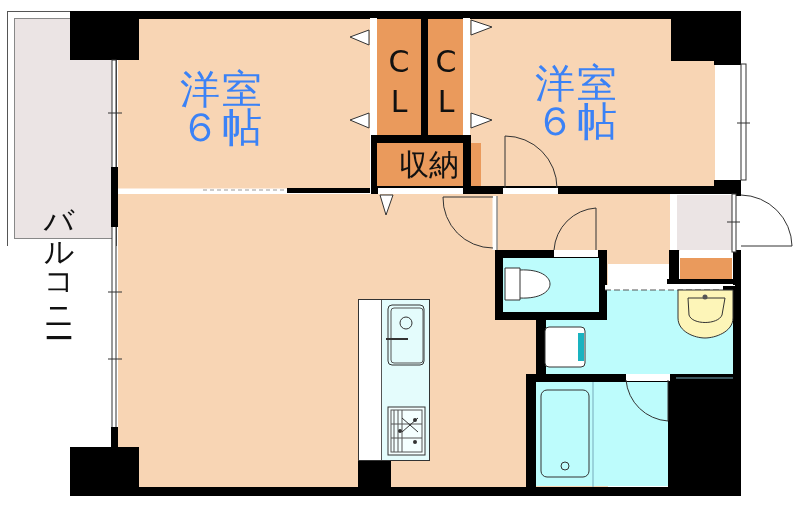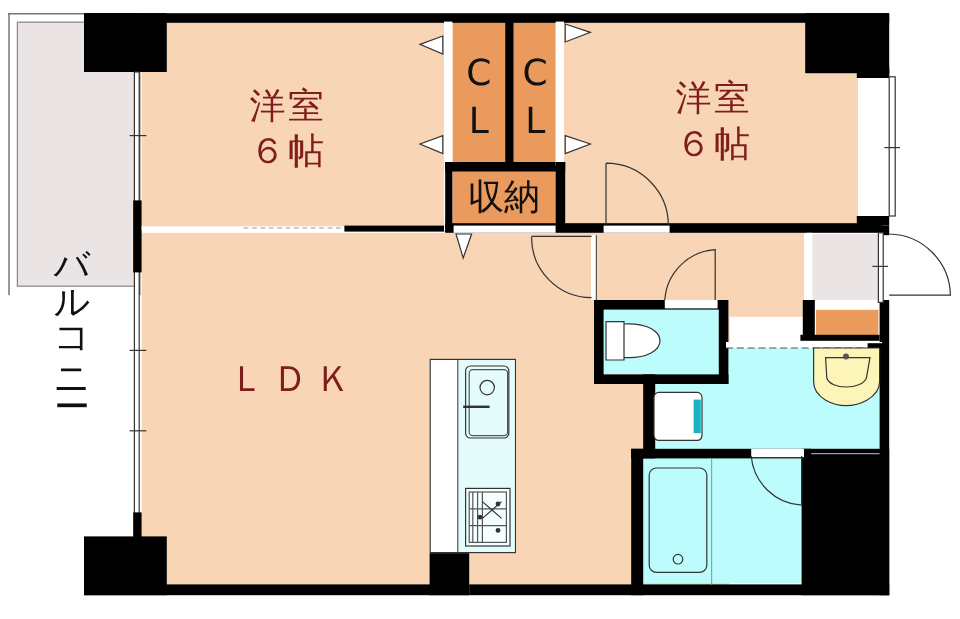--- a/index.html
+++ b/index.html
@@ -2,21 +2,21 @@
 <html><head>
 <meta charset="utf-8">
 <style>
   html,body{margin:0;padding:0;background:#fff;}
   body{width:800px;height:516px;position:relative;overflow:hidden;font-family:"DejaVu Sans",sans-serif;}
   .abs{position:absolute;box-sizing:border-box;}
   .room{background:#f8d5b4;}
   .closet{background:#ea9a5c;}
   .wet{background:#bdfcfc;}
   .balc{background:#ebe4e4;}
-  .label{position:absolute;text-align:center;color:#7f1d1d;font-size:30px;line-height:38px;letter-spacing:2px;}
+  .label{position:absolute;text-align:left;color:#3b82f6;font-size:40px;line-height:38px;letter-spacing:2px;}
   .cl{font-size:30px;line-height:40px;text-align:center;color:#111;}
   .white{background:#fff;}
   svg{position:absolute;left:0;top:0;}
 </style>
 </head>
 <body>
 
 <div class="abs" style="left:0;top:0;width:800px;height:516px;">
 
   <div class="abs" style="left:7px;top:11px;width:110px;height:235px;border:1px solid #555;border-bottom:none;"></div>
@@ -33,38 +33,37 @@
   <div class="abs white" style="left:680px;top:250px;width:52px;height:8px;"></div>
 
   <div class="abs closet" style="left:377px;top:18px;width:44px;height:117px;">
     <div class="cl" style="margin-top:24px;">C</div>
     <div class="cl">L</div>
   </div>
   <div class="abs closet" style="left:428px;top:18px;width:36px;height:117px;">
     <div class="cl" style="margin-top:24px;">C</div>
     <div class="cl">L</div>
   </div>
-  <div class="abs closet" style="left:377px;top:143px;width:86px;height:45px;font-size:30px;line-height:44px;text-align:center;color:#111;">収納</div>
+  <div class="abs closet" style="left:377px;top:143px;width:104px;height:45px;font-size:30px;line-height:44px;text-align:center;color:#111;">収納</div>
 
   <div class="abs wet" style="left:502px;top:257px;width:97px;height:55px;"></div>
   <div class="abs wet" style="left:543px;top:286px;width:190px;height:110px;"></div>
   <div class="abs wet" style="left:534px;top:381px;width:138px;height:105px;"></div>
   <div class="abs" style="left:358px;top:299px;width:72px;height:162px;background:#fff;border:1px solid #333;"></div>
   <div class="abs" style="left:381px;top:300px;width:48px;height:160px;background:#e4fcfc;border-left:1px solid #555;"></div>
 
   <div class="label" style="left:180px;top:70px;width:120px;">
     <div>洋室</div>
     <div>６帖</div>
   </div>
   <div class="label" style="left:535px;top:64px;width:120px;">
     <div>洋室</div>
     <div>６帖</div>
   </div>
   <div class="label" style="left:175px;top:298px;width:140px;letter-spacing:6px;">
-    <div>ＬＤＫ</div>
   </div>
 
   <svg width="800" height="516">
 
     <rect x="70" y="11" width="671" height="8" fill="#000"></rect>
     <rect x="70" y="11" width="69" height="49" fill="#000"></rect>
     <rect x="671" y="11" width="70" height="50" fill="#000"></rect>
     <rect x="714" y="55" width="27" height="10" fill="#000"></rect>
     <rect x="733" y="58" width="8" height="6" fill="#000"></rect>
     <rect x="714" y="180" width="27" height="8" fill="#000"></rect>

